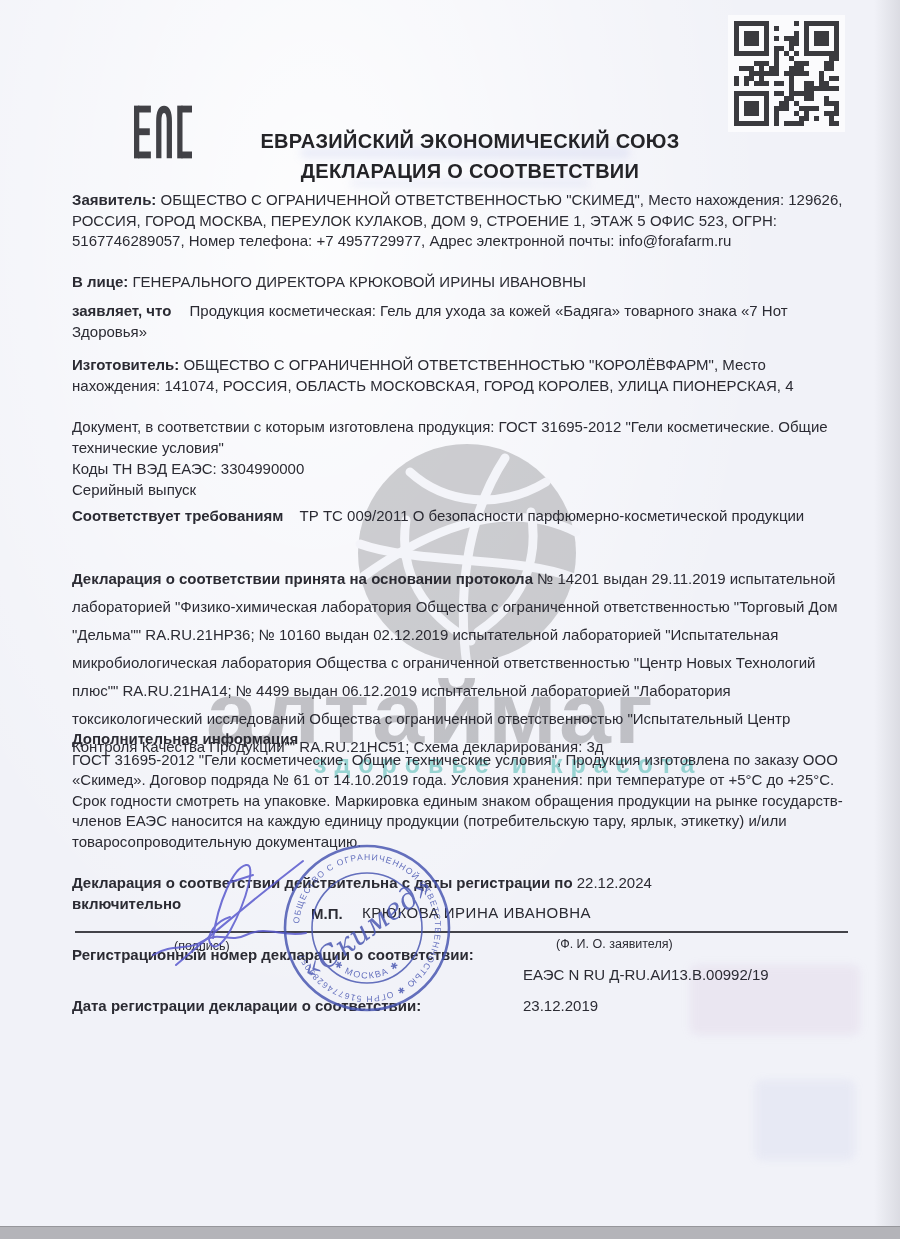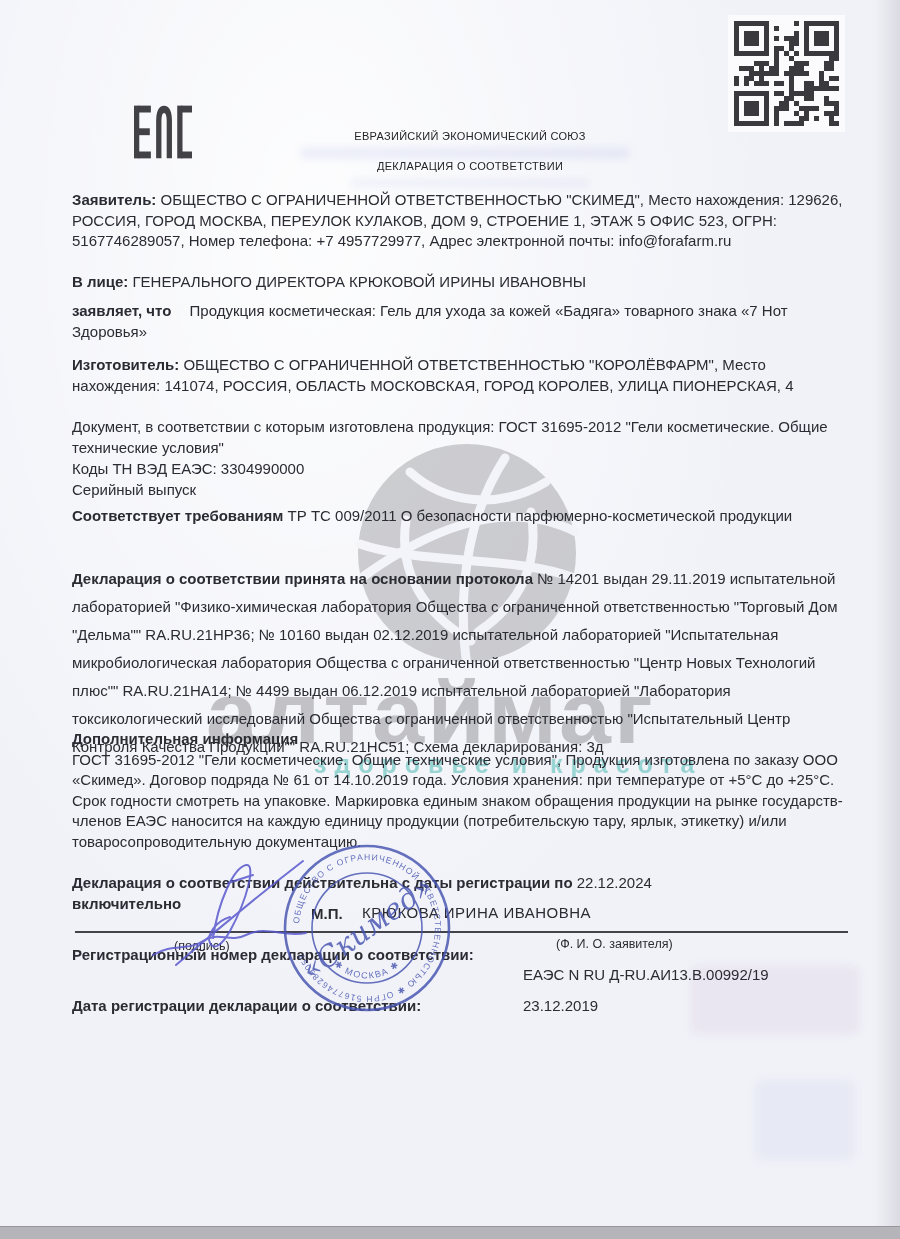--- a/index.html
+++ b/index.html
@@ -9,22 +9,22 @@
     font-family:"Liberation Sans","DejaVu Sans",sans-serif;
     color:#2b2b33;
   }
   #page::before{ 
     content:""; position:absolute; inset:0;
     background:radial-gradient(ellipse at 35% 18%, rgba(255,255,255,.85), rgba(255,255,255,0) 55%);
     pointer-events:none; z-index:0;
   }
   .para{position:absolute; left:72px; width:780px; font-size:15px; line-height:20.6px; z-index:2;}
   .lbl{font-weight:bold;}
-  .title{position:absolute; left:90px; width:760px; text-align:center; font-weight:normal;
-         font-size:11px; letter-spacing:.3px; color:#242428; z-index:2;}
+  .title{position:absolute; left:90px; width:760px; text-align:center; font-weight:bold;
+         font-size:20px; letter-spacing:.3px; color:#242428; z-index:2;}
   .cap{position:absolute; font-size:12.5px; color:#2b2b33; z-index:2;margin-left:24px;}
   .regrow-label{position:absolute; left:72px; font-size:15px; font-weight:bold; z-index:2;}
   .regrow-value{position:absolute; left:523px; font-size:15px; z-index:2;}
   .sigline{position:absolute; left:75px; width:773px; height:2px; background:#2a2a30; opacity:.88; z-index:2;}
   
   .wm-brand{
     position:absolute; left:206px; top:662px; z-index:1;
     font-size:88px; font-weight:bold; letter-spacing:3px;
     color:rgba(150,150,154,.55); transform:scaleX(1.06); transform-origin:left;
     white-space:nowrap;
@@ -346,21 +346,21 @@
 
   <div class="para" style="top:459px;">
     <span>Коды ТН ВЭД ЕАЭС: 3304990000</span>
   </div>
 
   <div class="para" style="top:480px;">
     <span>Серийный выпуск</span>
   </div>
 
   <div class="para" style="top:506px;">
-    <b class="lbl" style="">Соответствует требованиям</b>
+    <b class="lbl" style="margin-right:12px;">Соответствует требованиям</b>
     <span>ТР ТС 009/2011 О безопасности парфюмерно-косметической продукции</span>
   </div>
 
   <div class="para" style="top:565px; line-height:28px;">
     <b class="lbl">Декларация о соответствии принята на основании протокола</b>
     <span>№ 14201 выдан 29.11.2019 испытательной лабораторией "Физико-химическая лаборатория Общества с ограниченной ответственностью "Торговый Дом "Дельма"" RA.RU.21НР36; № 10160 выдан 02.12.2019 испытательной лабораторией "Испытательная микробиологическая лаборатория Общества с ограниченной ответственностью "Центр Новых Технологий плюс"" RA.RU.21НА14; № 4499 выдан 06.12.2019 испытательной лабораторией "Лаборатория токсикологический исследований Общества с ограниченной ответственностью "Испытательный Центр Контроля Качества Продукции"" RA.RU.21НС51; Схема декларирования: 3д</span>
   </div>
 
   <div class="para" style="top:729px;">
     <b class="lbl">Дополнительная информация</b>

